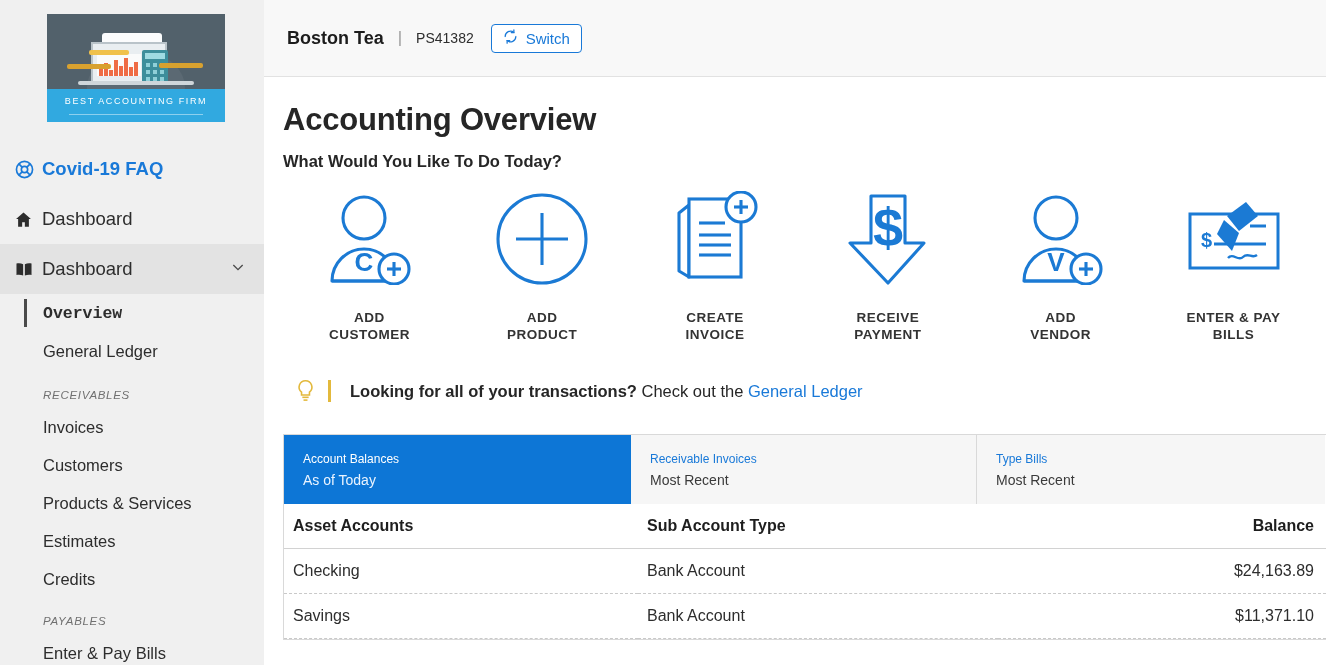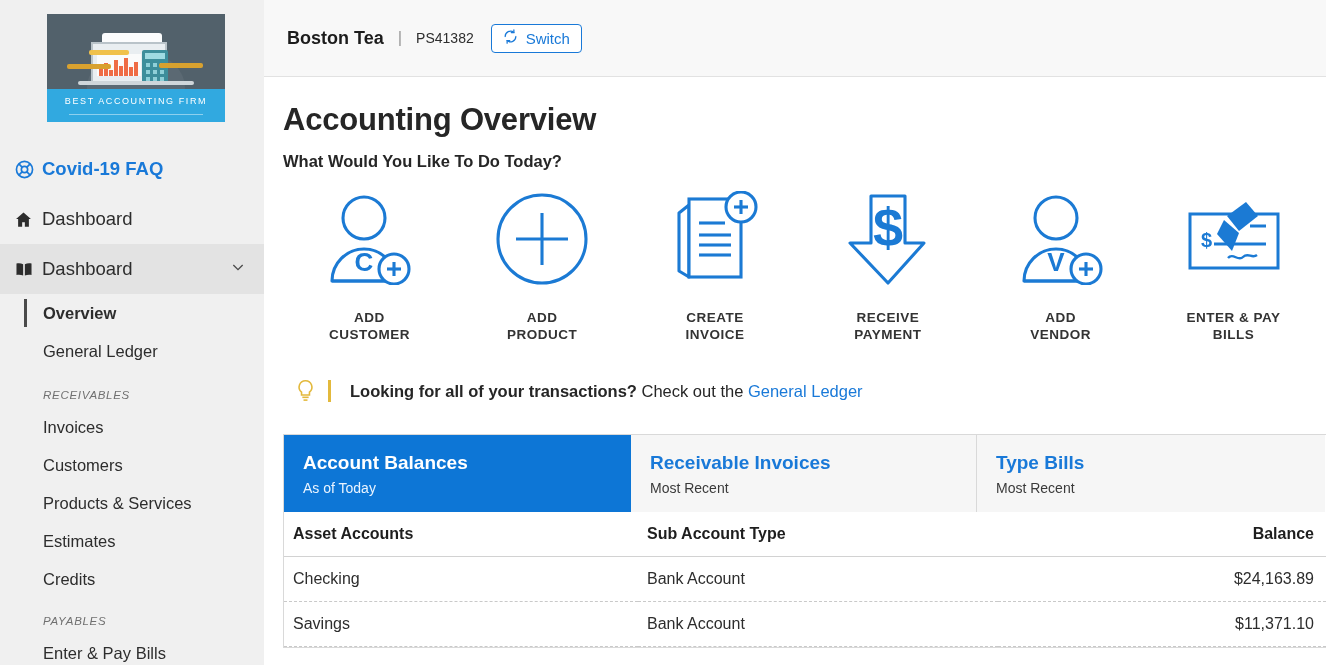--- a/index.html
+++ b/index.html
@@ -96,21 +96,21 @@
   .nav-row.faq .lbl { color: #1979d8; font-weight: bold; font-size: 18.5px; }
   .nav-row.active { background: #e3e3e3; }
   .nav-row .chev { margin-left: auto; }
 
   .sub { padding-bottom: 2px; }
   .sub-row {
     height: 38px; display: flex; align-items: center;
     padding-left: 43px; position: relative; cursor: pointer;
   }
   .sub-row .t { font-size: 16.5px; color: #2d2d2d; }
-  .sub-row.cur .t { font-weight: bold; }
+  .sub-row.cur .t { font-weight: bold; font-family: Liberation Mono, monospace; }
   .sub-row.cur::before {
     content: ""; position: absolute; left: 24px; top: 5px;
     width: 3px; height: 28px; background: #4a4a4a;
   }
   .grp {
     font-size: 11.5px; letter-spacing: 0.7px; color: #707070;
     padding: 17px 0 7px 43px;
     font-style: italic;
   }
 
@@ -175,21 +175,21 @@
   }
   .tabs { display: flex; }
   .tab {
     padding: 17px 0 16px 19px;
     background: #f6f6f6; cursor: pointer;
     border-right: 1px solid #d9d9d9;
   }
   .tab.t1 { width: 347px; background: #0d76d6; border-right: none; }
   .tab.t2 { width: 346px; }
   .tab.t3 { width: 348px; border-right: none; }
-  .tab .tt { font-size: 19px; font-weight: bold; color: #1979d8; }
+  .tab .tt { font-size: 12px; font-weight: normal; color: #1979d8; }
   .tab.t1 .tt { color: #ffffff; }
   .tab .ts { font-size: 14px; color: #3a3a3a; margin-top: 6px; }
   .tab.t1 .ts { color: #eaf4ff; }
 
   table.grid { width: 100%; border-collapse: collapse; }
   table.grid th {
     text-align: left; font-size: 16px; font-weight: bold; color: #1e1e1e;
     padding: 13px 0 13px 9px; border-bottom: 1px solid #d2d2d2;
     background: #fff;
   }

